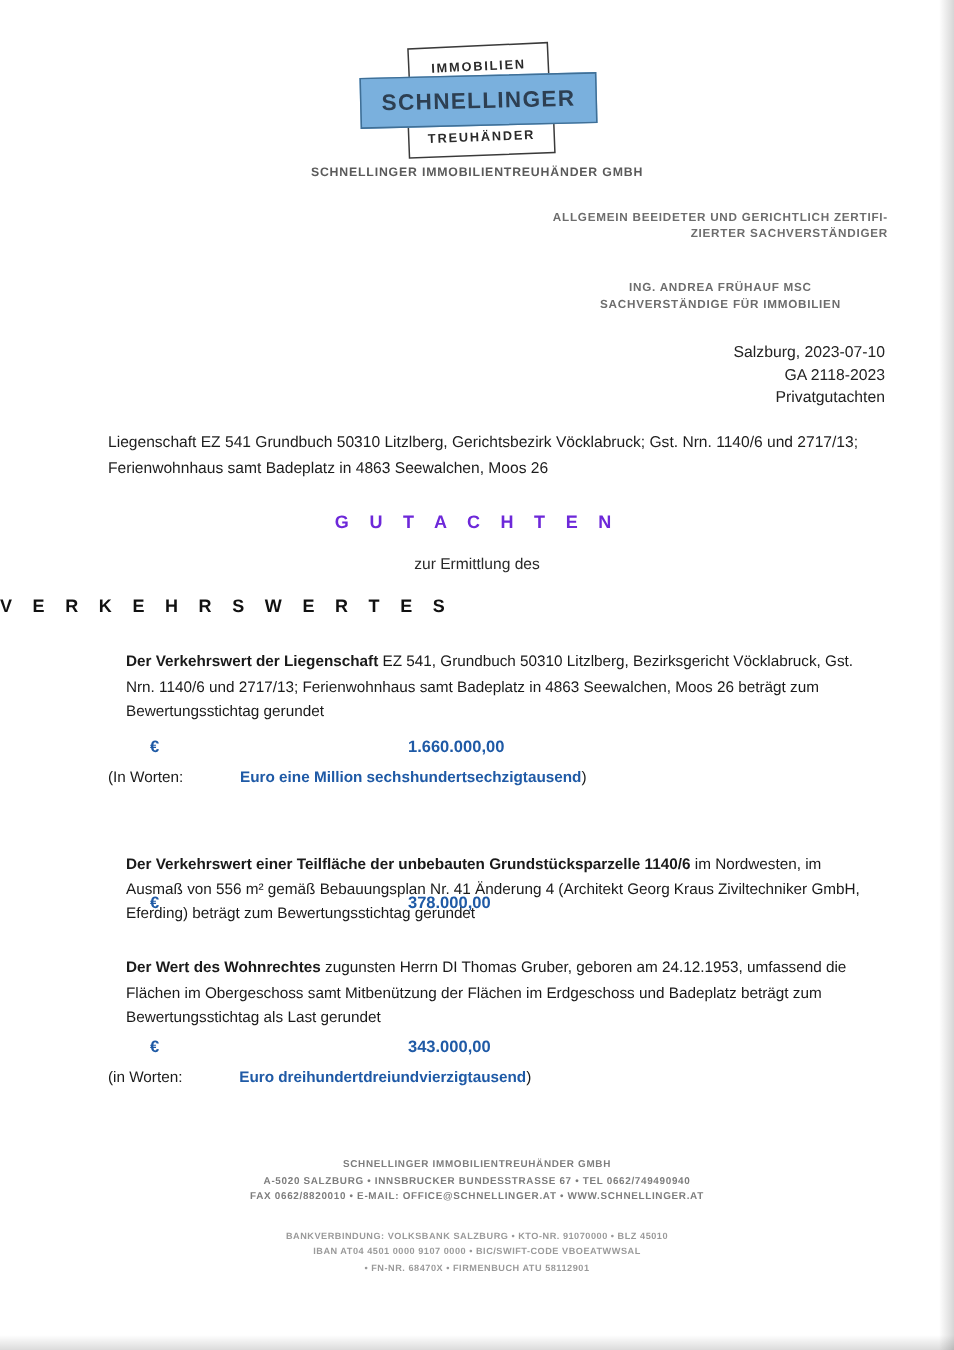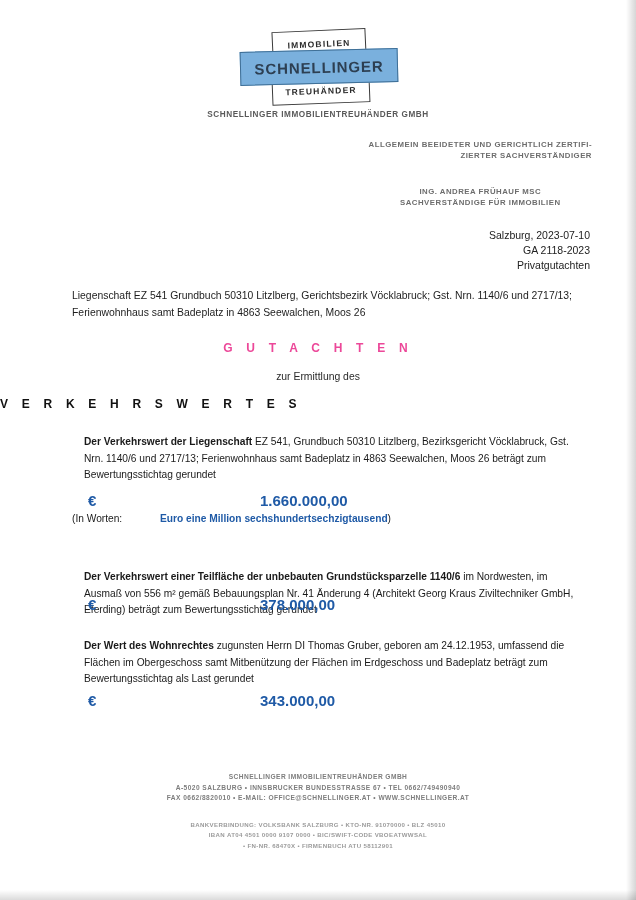--- a/index.html
+++ b/index.html
@@ -156,21 +156,21 @@
 
   
   .h-gutachten {
     position: absolute;
     left: 0; right: 0;
     top: 341px;
     text-align: center;
     font-size: 12px;
     font-weight: bold;
     letter-spacing: 5.2px;
-    color: #ec4899;
+    color: #6d28d9;
   }
   .h-sub {
     position: absolute;
     left: 0; right: 0;
     top: 371px;
     text-align: center;
     font-size: 10.4px;
     color: #2a2a2a;
   }
   .h-verkehrswert {
@@ -193,25 +193,25 @@
     line-height: 1.62;
     color: #1a1a1a;
   }
   .section b { font-weight: bold; }
   .sec-1 { top: 434px; }
   .sec-2 { top: 538px; margin-top: 31px; }
   .sec-3 { top: 638px; }
 
   .amount {
     position: absolute;
-    left: 88px;
+    left: 100px;
     right: 60px;
     color: #1f5aa6;
     font-weight: bold;
-    font-size: 15px;
+    font-size: 11px;
   }
   .amount .cur {
     display: inline-block;
     width: 172px;
     text-align: left;
   }
   .amt-1 { top: 492px; }
   .amt-2 { top: 596px; }
   .amt-3 { top: 692px; }
 
@@ -315,20 +315,23 @@
   <div class="amount amt-2">
     <span class="cur">€</span><span>378.000,00</span>
   </div>
 
   <div class="section sec-3">
     <b>Der Wert des Wohnrechtes</b><span> zugunsten Herrn DI Thomas Gruber, geboren am 24.12.1953, umfassend die Flächen im Obergeschoss samt Mitbenützung der Flächen im Erdgeschoss und Badeplatz beträgt zum Bewertungsstichtag als Last gerundet</span>
   </div>
   <div class="amount amt-3">
     <span class="cur">€</span><span>343.000,00</span>
   </div>
+  <div class="words wrd-3">
+    <span>(in Worten: </span><span class="blue">Euro dreihundertdreiundvierzigtausend</span><span>)</span>
+  </div>
 
   <div class="footer-main">
     <div>SCHNELLINGER IMMOBILIENTREUHÄNDER GMBH</div>
     <div>A-5020 SALZBURG • INNSBRUCKER BUNDESSTRASSE 67 • TEL 0662/749490940</div>
     <div>FAX 0662/8820010 • E-MAIL: OFFICE@SCHNELLINGER.AT • WWW.SCHNELLINGER.AT</div>
   </div>
 
   <div class="footer-bank">
     <div>BANKVERBINDUNG: VOLKSBANK SALZBURG • KTO-NR. 91070000 • BLZ 45010</div>
     <div>IBAN AT04 4501 0000 9107 0000 • BIC/SWIFT-CODE VBOEATWWSAL</div>

